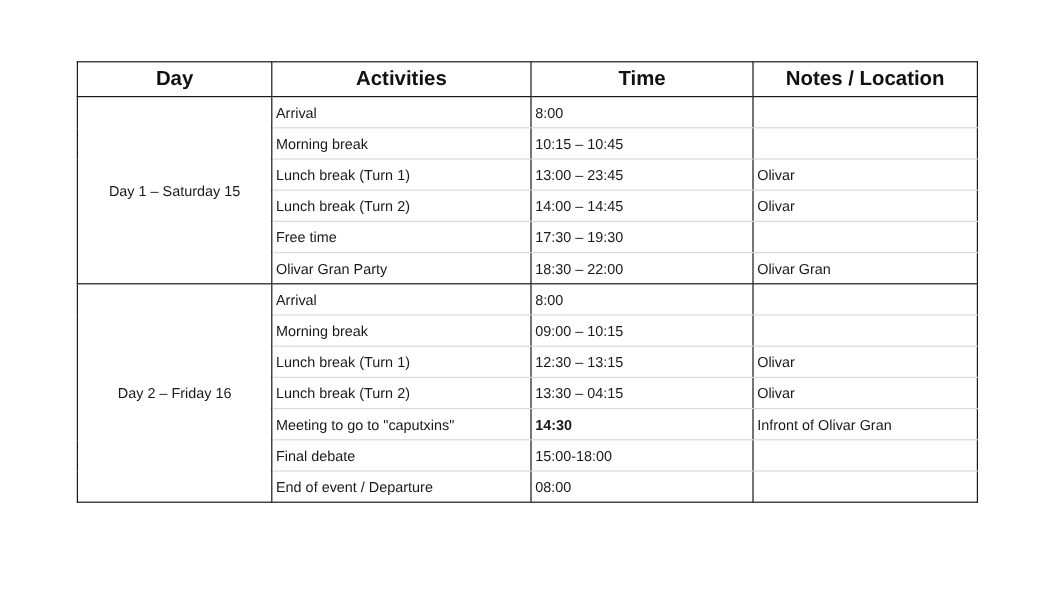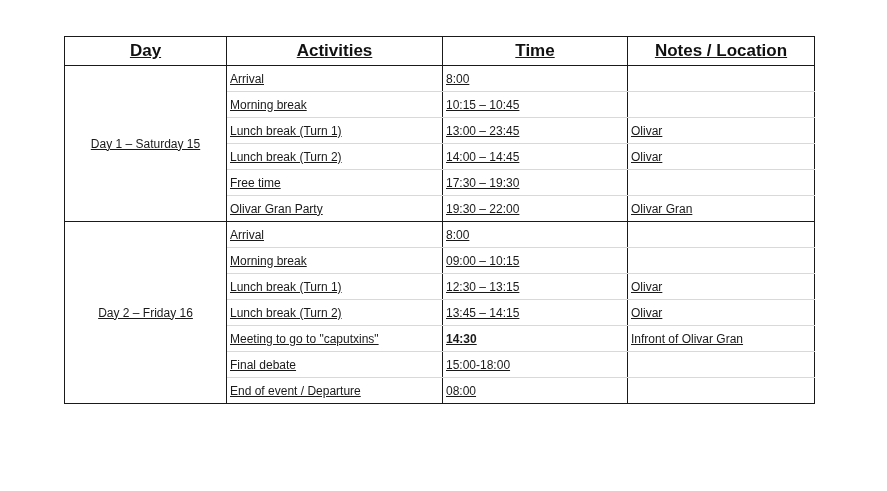--- a/index.html
+++ b/index.html
@@ -11,25 +11,24 @@
       width: 887px;
       height: 491px;
       position: relative;
       font-family: "Liberation Sans", sans-serif;
       color: #1a1a1a;
       overflow: hidden;
     }
     table.schedule {
       position: absolute;
       left: 64px;
-      top: 36px;
+      top: 51px;
       border-collapse: collapse;
       table-layout: fixed;
       width: 750px;
-      text-decoration: underline;
     }
     table.schedule col.c-day { width: 162px; }
     table.schedule col.c-act { width: 216px; }
     table.schedule col.c-time { width: 185px; }
     table.schedule col.c-notes { width: 187px; }
 
     th {
       height: 28px;
       font-weight: bold;
       font-size: 17px;
@@ -107,21 +106,21 @@
       <td>14:00 – 14:45</td>
       <td>Olivar</td>
     </tr>
     <tr>
       <td>Free time</td>
       <td>17:30 – 19:30</td>
       <td></td>
     </tr>
     <tr class="group-end">
       <td>Olivar Gran Party</td>
-      <td>19:30 – 22:00</td>
+      <td>18:30 – 22:00</td>
       <td>Olivar Gran</td>
     </tr>
 
     <tr class="group-start">
       <td class="day-cell" rowspan="7">Day 2 – Friday 16</td>
       <td>Arrival</td>
       <td>8:00</td>
       <td></td>
     </tr>
     <tr>
@@ -129,21 +128,21 @@
       <td>09:00 – 10:15</td>
       <td></td>
     </tr>
     <tr>
       <td>Lunch break (Turn 1)</td>
       <td>12:30 – 13:15</td>
       <td>Olivar</td>
     </tr>
     <tr>
       <td>Lunch break (Turn 2)</td>
-      <td>13:45 – 14:15</td>
+      <td>13:30 – 04:15</td>
       <td>Olivar</td>
     </tr>
     <tr>
       <td>Meeting to go to "caputxins"</td>
       <td class="bold">14:30</td>
       <td>Infront of Olivar Gran</td>
     </tr>
     <tr>
       <td>Final debate</td>
       <td>15:00-18:00</td>

